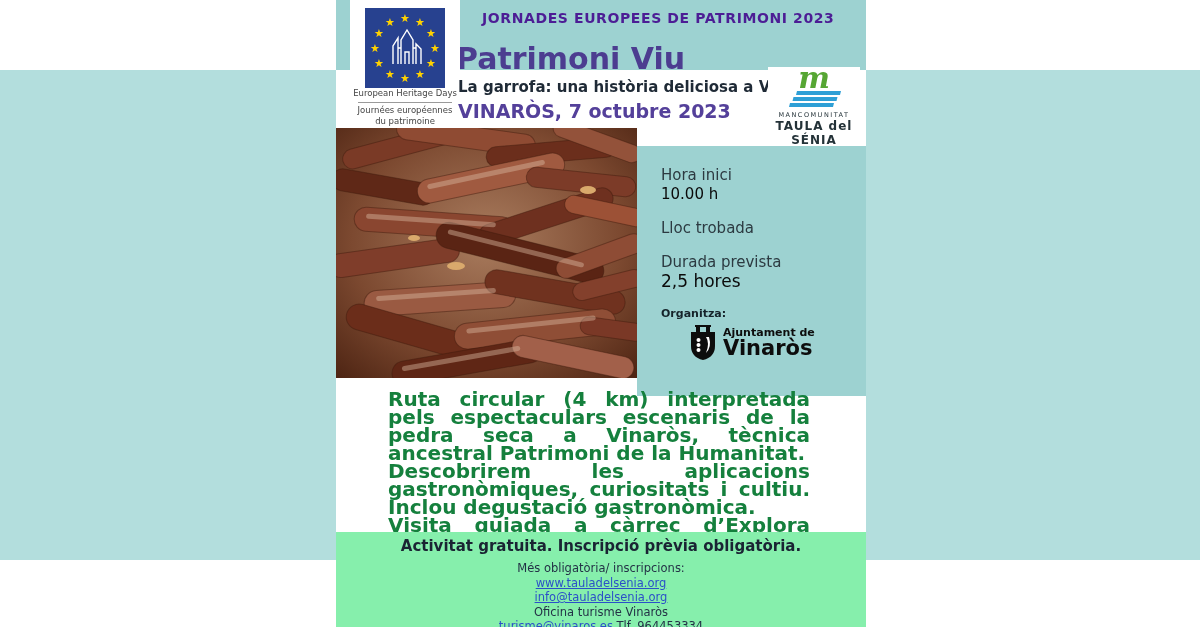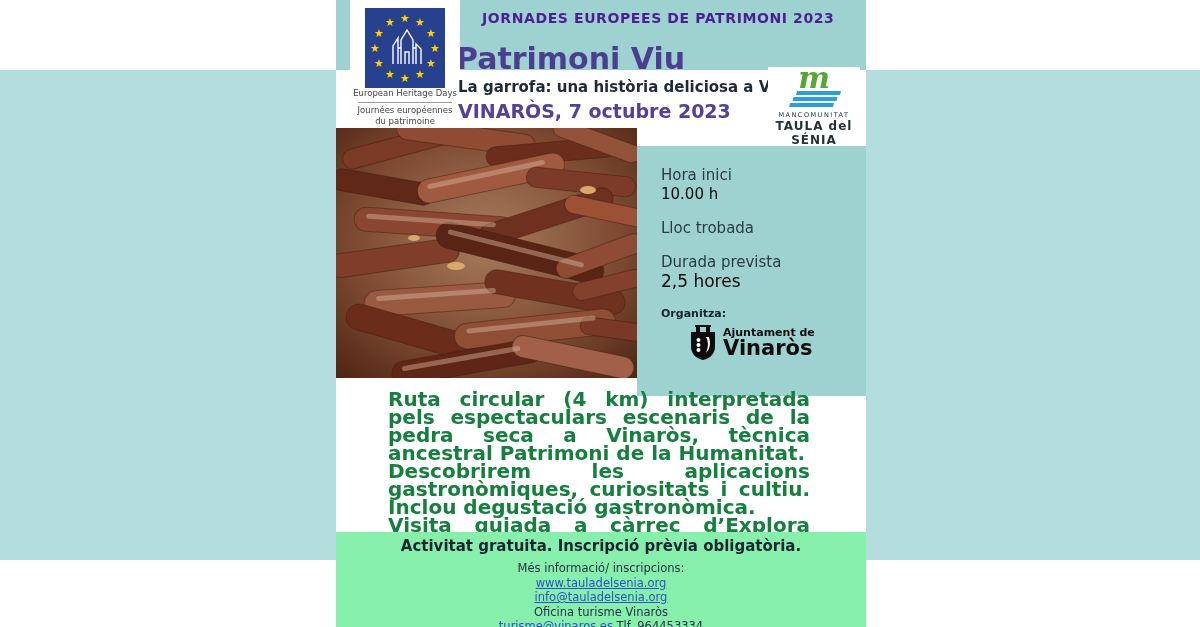--- a/index.html
+++ b/index.html
@@ -192,21 +192,21 @@
 
   <div class="body-copy">
     <div>Ruta circular (4 km) interpretada pels espectaculars escenaris de la pedra seca a Vinaròs, tècnica ancestral Patrimoni de la Humanitat.</div>
     <div>Descobrirem les aplicacions gastronòmiques, curiositats i cultiu. Inclou degustació gastronòmica.</div>
     <div>Visita guiada a càrrec d’Explora Maestrat.</div>
   </div>
 
   <div class="footer-band">
     <div class="f-highlight">Activitat gratuita. Inscripció prèvia obligatòria.</div>
     <div class="f-info">
-      <div>Més informació/ inscripcions:</div>
+      <div>Més obligatòria/ inscripcions:</div>
       <div><span class="f-link">www.tauladelsenia.org</span></div>
       <div><span class="f-link">info@tauladelsenia.org</span></div>
       <div>Oficina turisme Vinaròs</div>
       <div>
         <span class="f-link">turisme@vinaros.es</span>
         <span>Tlf. 964453334</span>
       </div>
     </div>
   </div>
 

